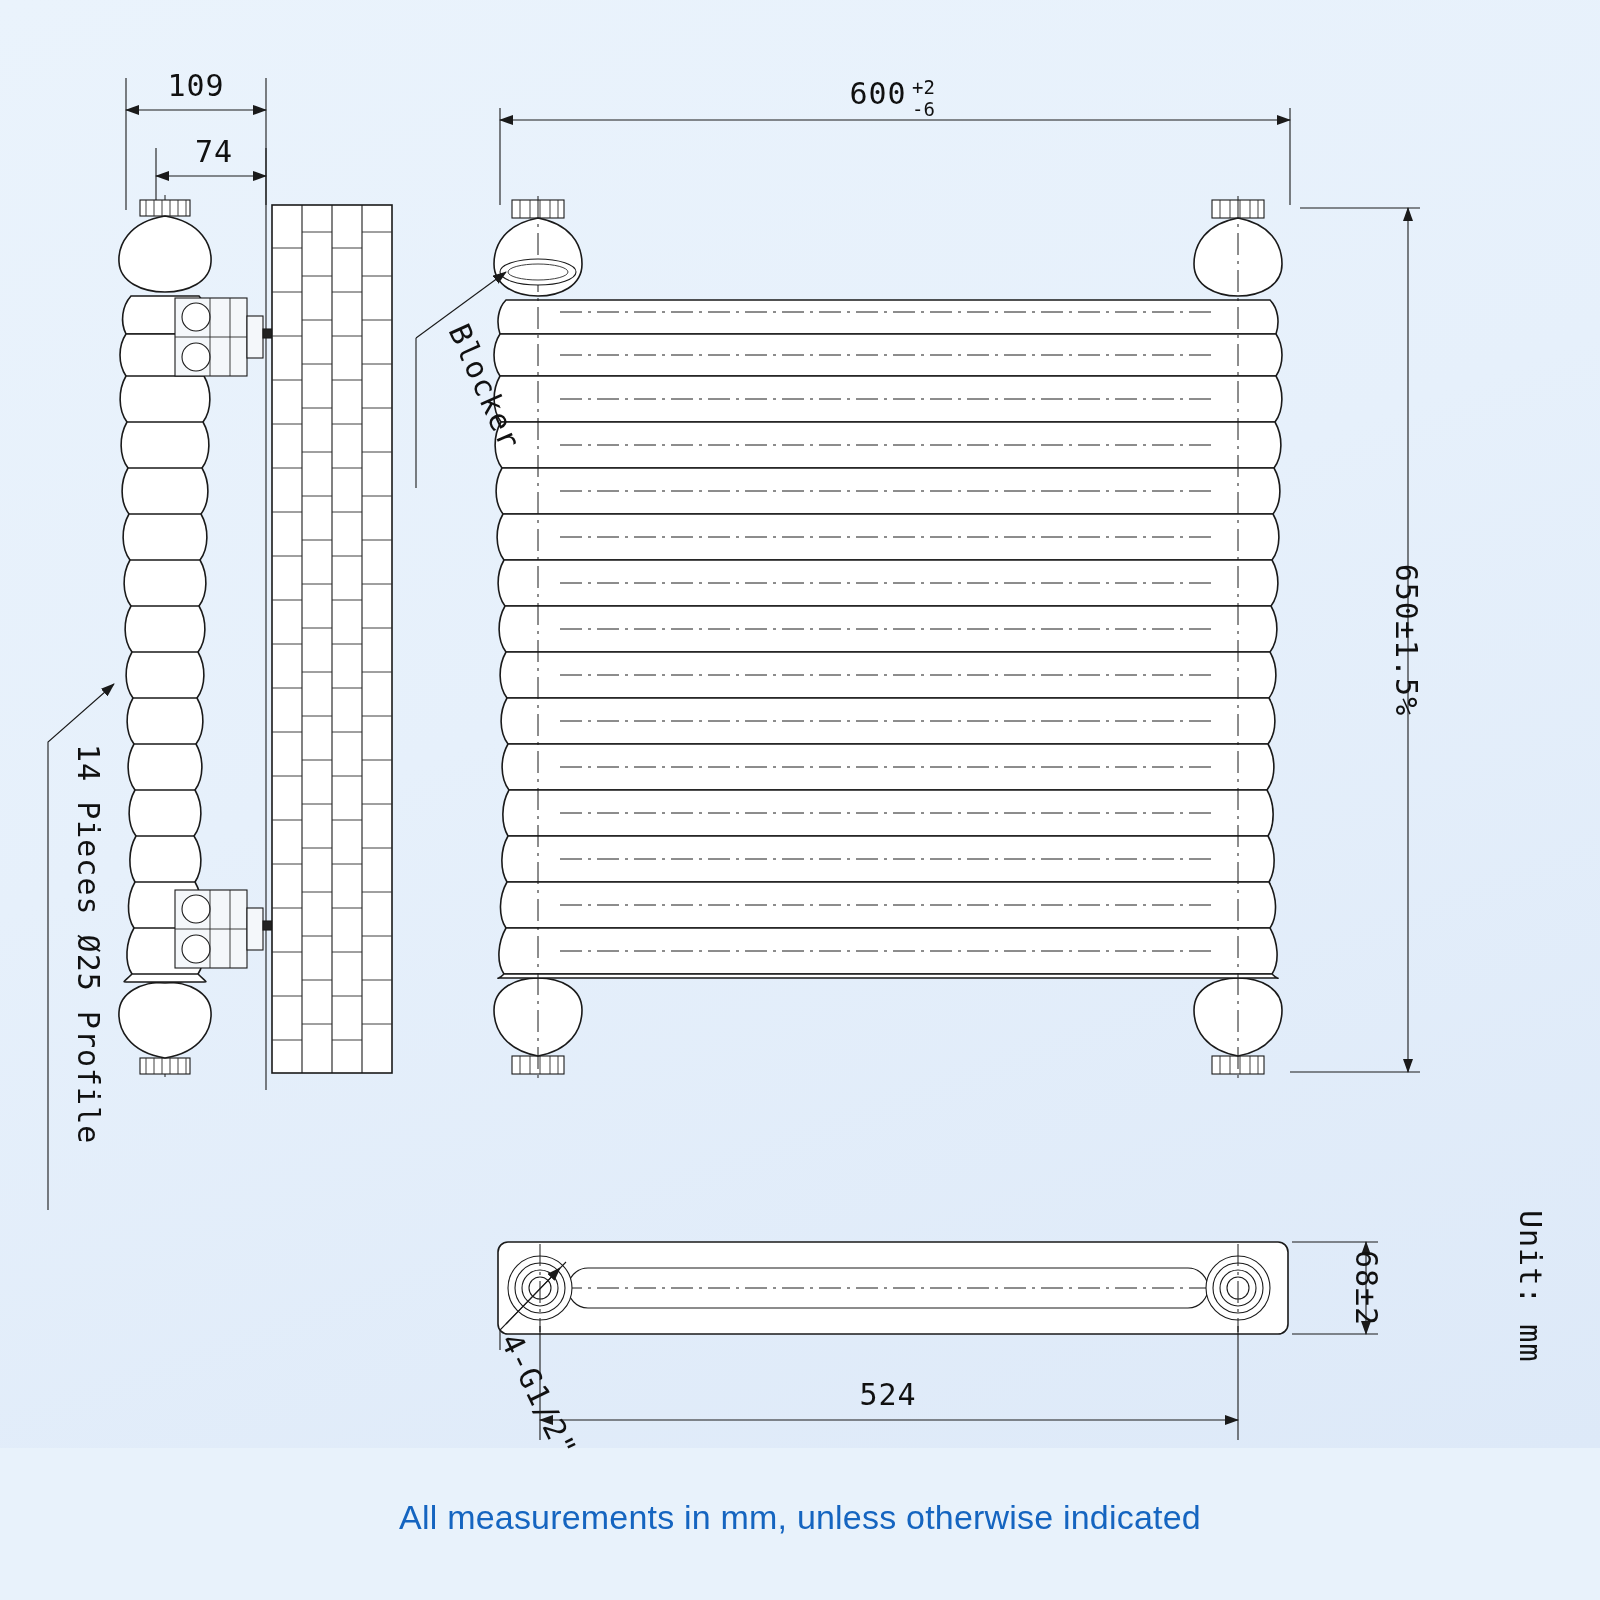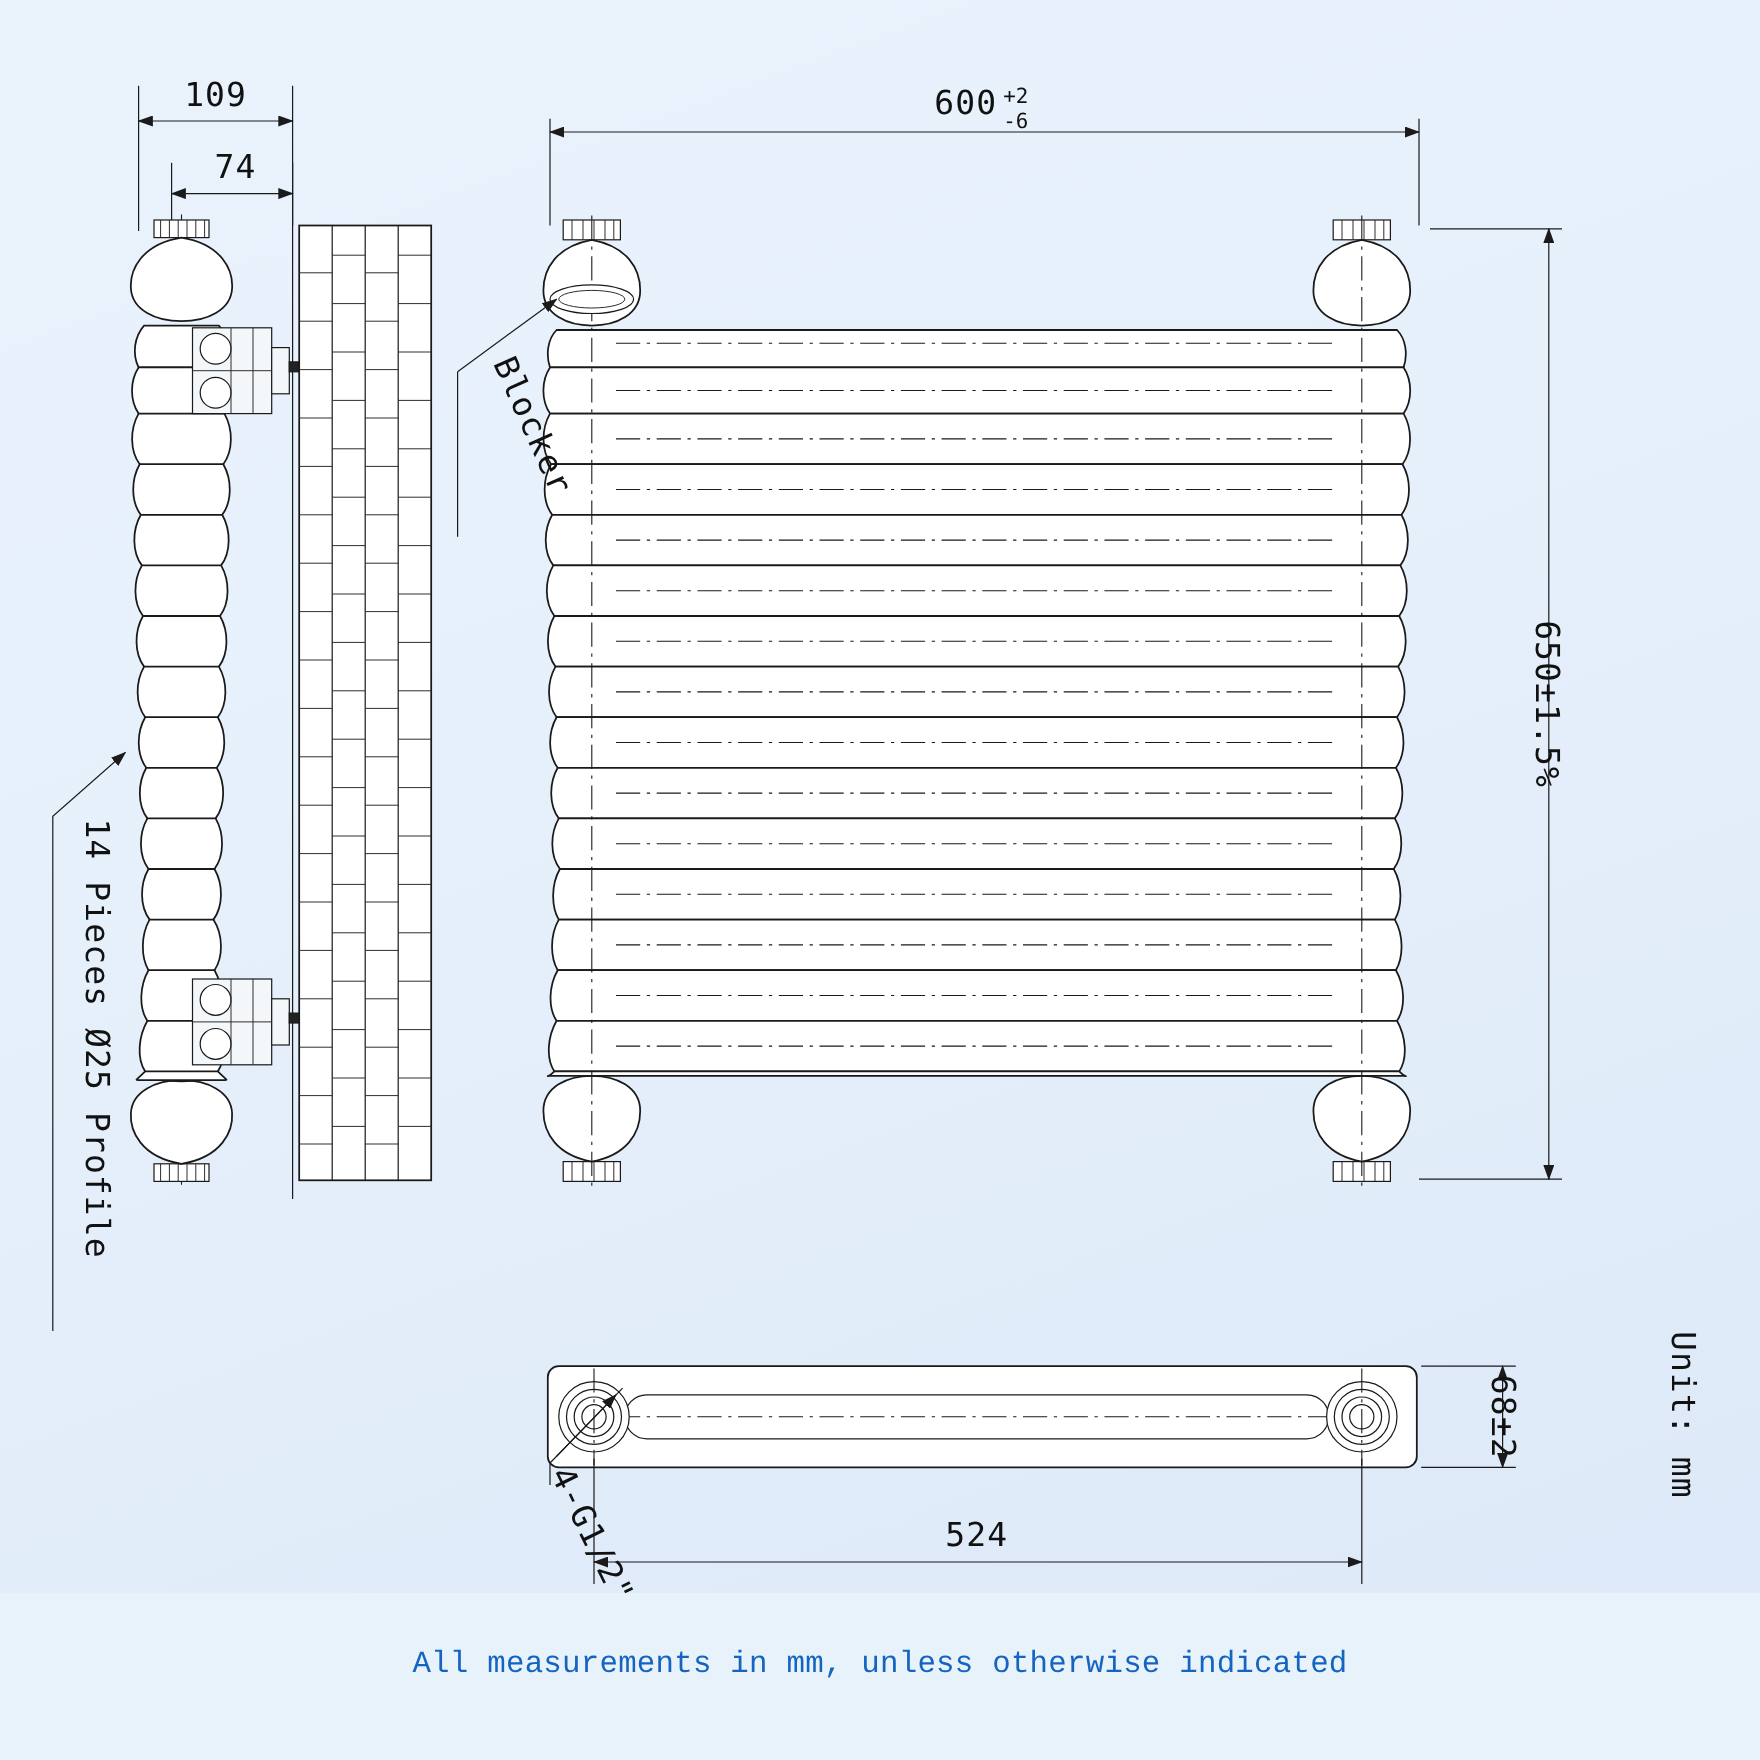--- a/index.html
+++ b/index.html
@@ -46,22 +46,22 @@
     font-size: 19px;
     fill: #111111;
   }
   #caption {
     position: absolute;
     left: 0;
     top: 1498px;
     width: 1600px;
     text-align: center;
     color: #1565c0;
-    font-family: Liberation Mono, monospace;
-    font-size: 28px;
+    font-family: Liberation Sans, sans-serif;
+    font-size: 34px;
     letter-spacing: 0.2px;
   }
 </style>
 </head>
 <body>
 
 <div id="stage">
 
   <svg id="drawing" viewBox="0 0 1600 1600">
 

